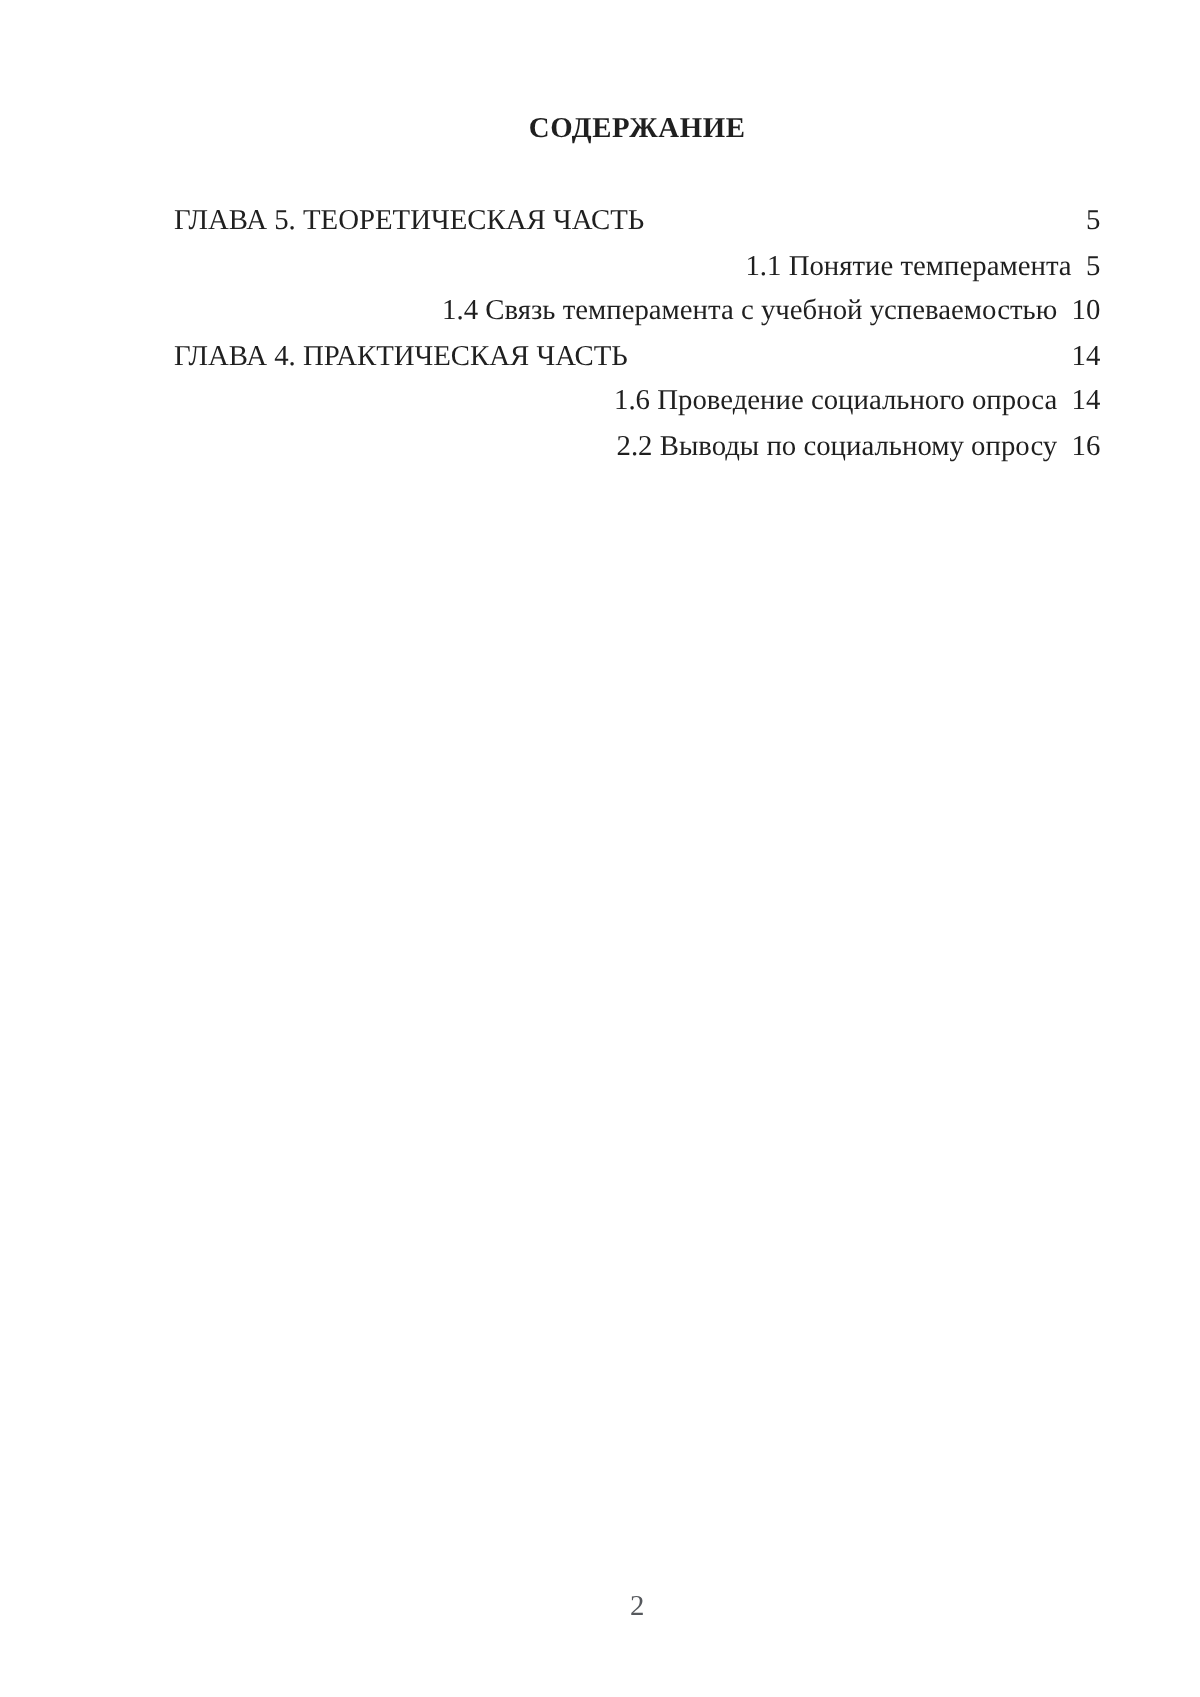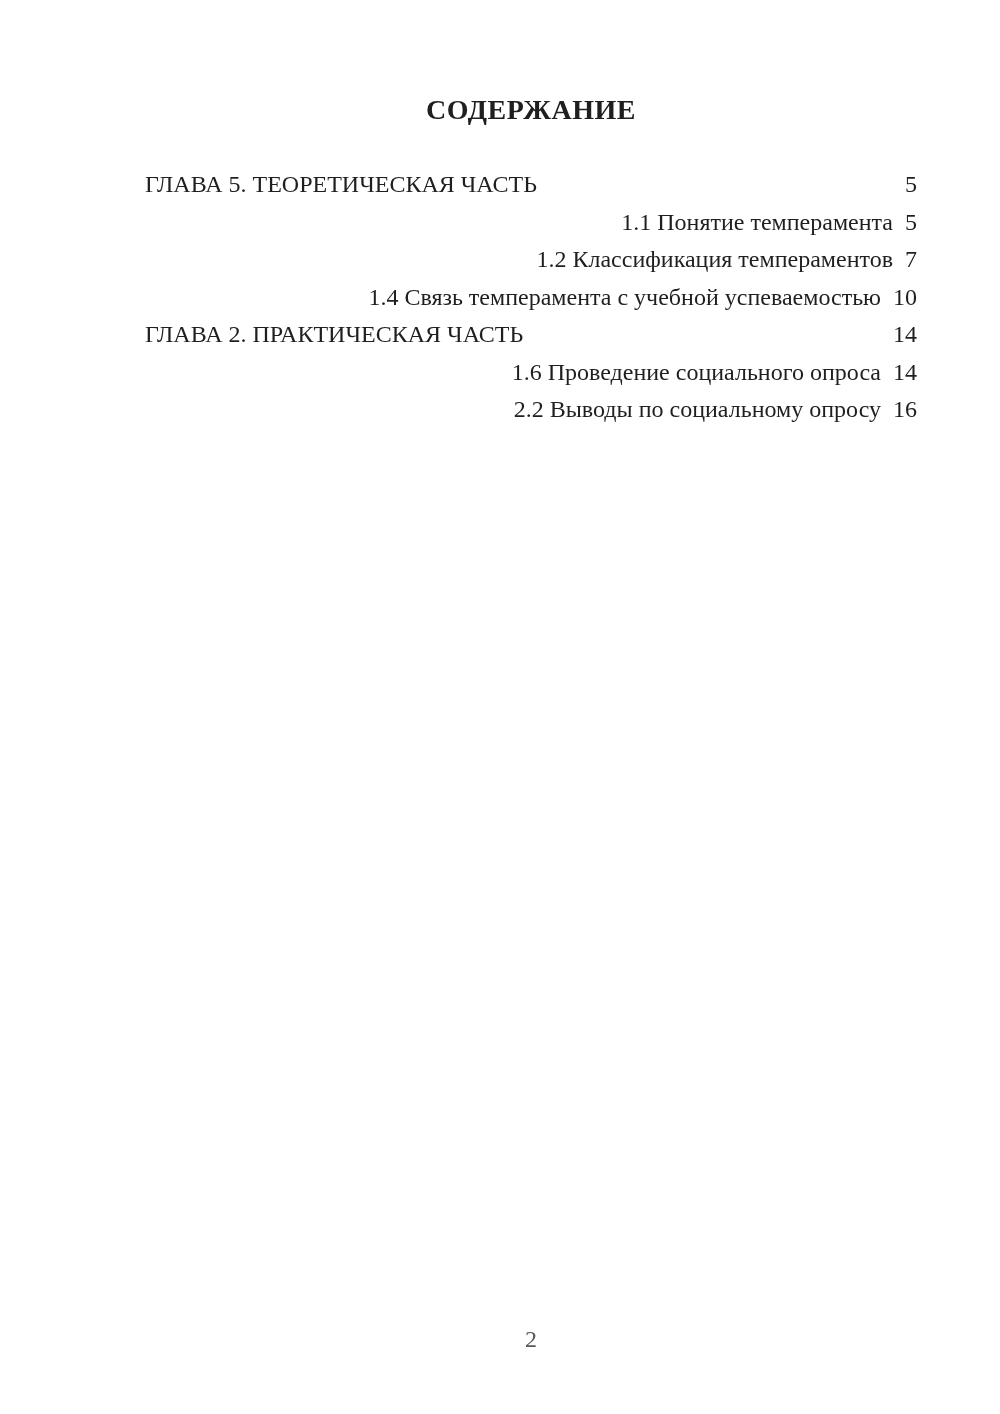--- a/index.html
+++ b/index.html
@@ -17,21 +17,21 @@
     color: var(--text-color, #1f1f1f);
     overflow: hidden;
   }
   .doc-title {
     position: absolute;
     top: 94px;
     left: 145px;
     width: 772px;
     margin: 0;
     text-align: center;
-    font-size: 28px;
+    font-size: 24px;
     font-weight: bold;
     letter-spacing: 0.5px;
     color: var(--text-color, #1f1f1f);
   }
   .toc {
     position: absolute;
     top: 166px;
     left: 145px;
     width: 772px;
   }
@@ -76,29 +76,25 @@
   <div class="toc">
       <div class="toc-row">
         <span class="toc-label">ГЛАВА 5. ТЕОРЕТИЧЕСКАЯ ЧАСТЬ</span>
         <span class="toc-page">5</span>
       </div>
       <div class="toc-row sub">
         <span class="toc-label">1.1 Понятие темперамента</span>
         <span class="toc-page">5</span>
       </div>
       <div class="toc-row sub">
-        <span class="toc-label">1.2 Классификация темпераментов</span>
-        <span class="toc-page">7</span>
-      </div>
-      <div class="toc-row sub">
         <span class="toc-label">1.4 Связь темперамента с учебной успеваемостью</span>
         <span class="toc-page">10</span>
       </div>
       <div class="toc-row">
-        <span class="toc-label">ГЛАВА 2. ПРАКТИЧЕСКАЯ ЧАСТЬ</span>
+        <span class="toc-label">ГЛАВА 4. ПРАКТИЧЕСКАЯ ЧАСТЬ</span>
         <span class="toc-page">14</span>
       </div>
       <div class="toc-row sub">
         <span class="toc-label">1.6 Проведение социального опроса</span>
         <span class="toc-page">14</span>
       </div>
       <div class="toc-row sub">
         <span class="toc-label">2.2 Выводы по социальному опросу</span>
         <span class="toc-page">16</span>
       </div>

